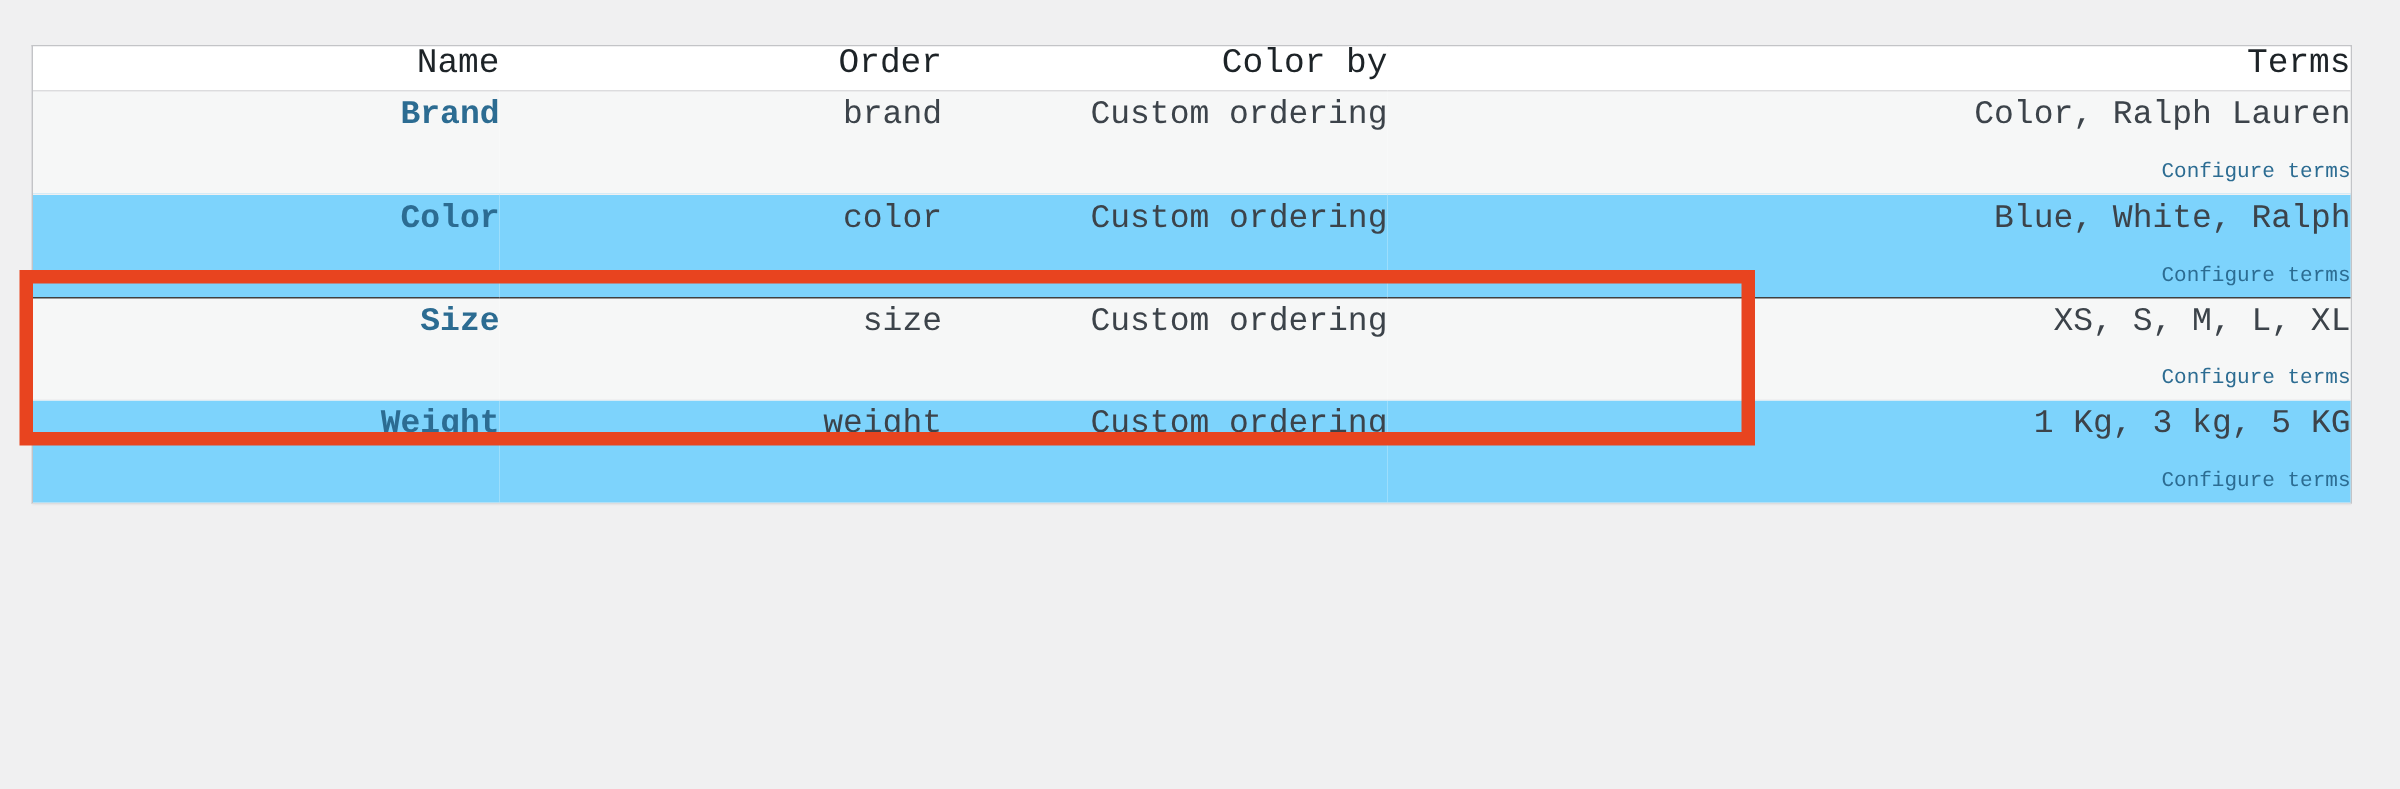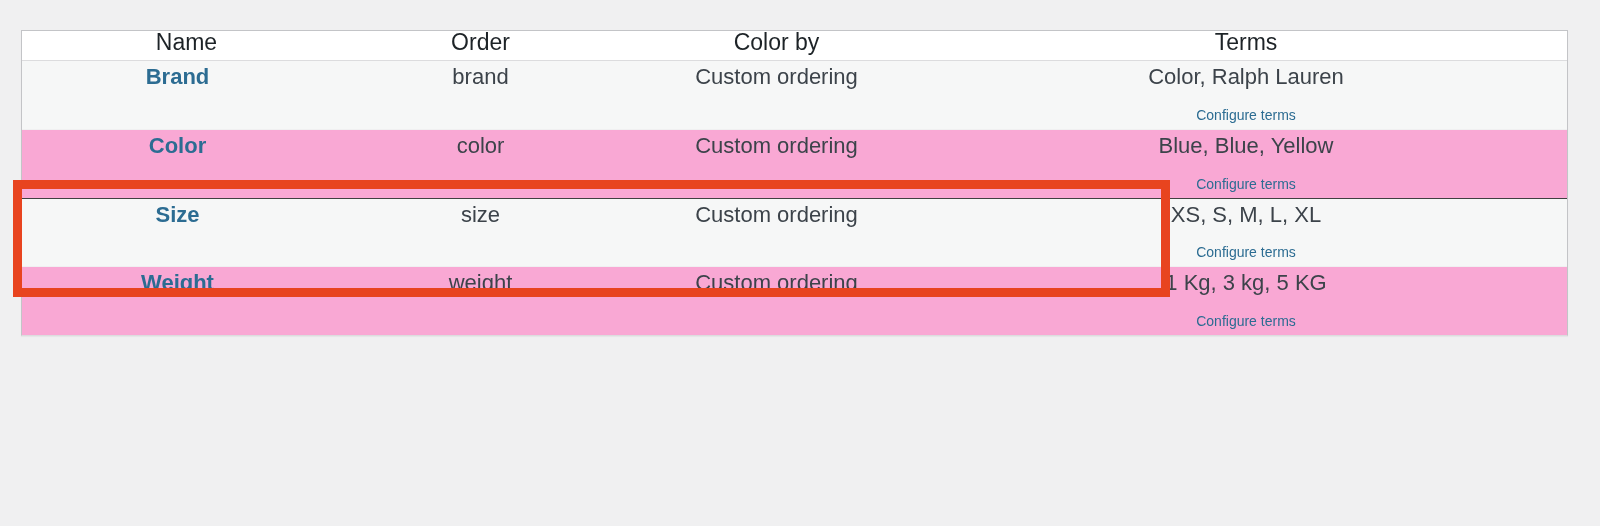--- a/index.html
+++ b/index.html
@@ -34,23 +34,24 @@
   }
 
   table.attr-table {
     width: 100%;
     border-collapse: collapse;
     table-layout: fixed;
   }
 
   table.attr-table th,
   table.attr-table td {
-    text-align: center;
+    text-align: right;
     vertical-align: top;
     padding: 0;
+    font-family: Liberation Mono, monospace;
   }
 
   
   col.c-name  { width: 311px; }
   col.c-slug  { width: 295px; }
   col.c-order { width: 297px; }
   col.c-terms { width: 642px; }
 
   thead th {
     background: #ffffff;
@@ -58,21 +59,21 @@
     font-weight: 400;
     font-size: 23px;
     line-height: 1;
     color: #1d2327;
     padding: 20px 10px 20px 18px;
     height: 29px;
   }
   thead th.first { padding-left: 18px; }
 
   tbody tr.alt > td { background: #f6f7f7; }
-  tbody tr.plain > td { background: #f9a8d4; }
+  tbody tr.plain > td { background: #7dd3fc; }
 
   tbody tr > td {
     border-top: 1px solid #f0f0f1;
     padding: 18px 10px 32px 18px;
     font-size: 22px;
     line-height: 1.45;
     color: #3c434a;
   }
   tbody tr:first-child > td { border-top: none; margin-left: 8px; }
 
@@ -162,21 +163,21 @@
           <td>
             <a class="name-link">Color</a>
           </td>
           <td>
             <span class="slug-text">color</span>
           </td>
           <td>
             <span class="order-text">Custom ordering</span>
           </td>
           <td>
-            <span class="terms-list">Blue, Blue, Yellow</span>
+            <span class="terms-list">Blue, White, Ralph</span>
             <a class="configure-link">Configure terms</a>
           </td>
         </tr>
 
         <tr class="alt row-size">
           <td>
             <a class="name-link">Size</a>
           </td>
           <td>
             <span class="slug-text">size</span>

